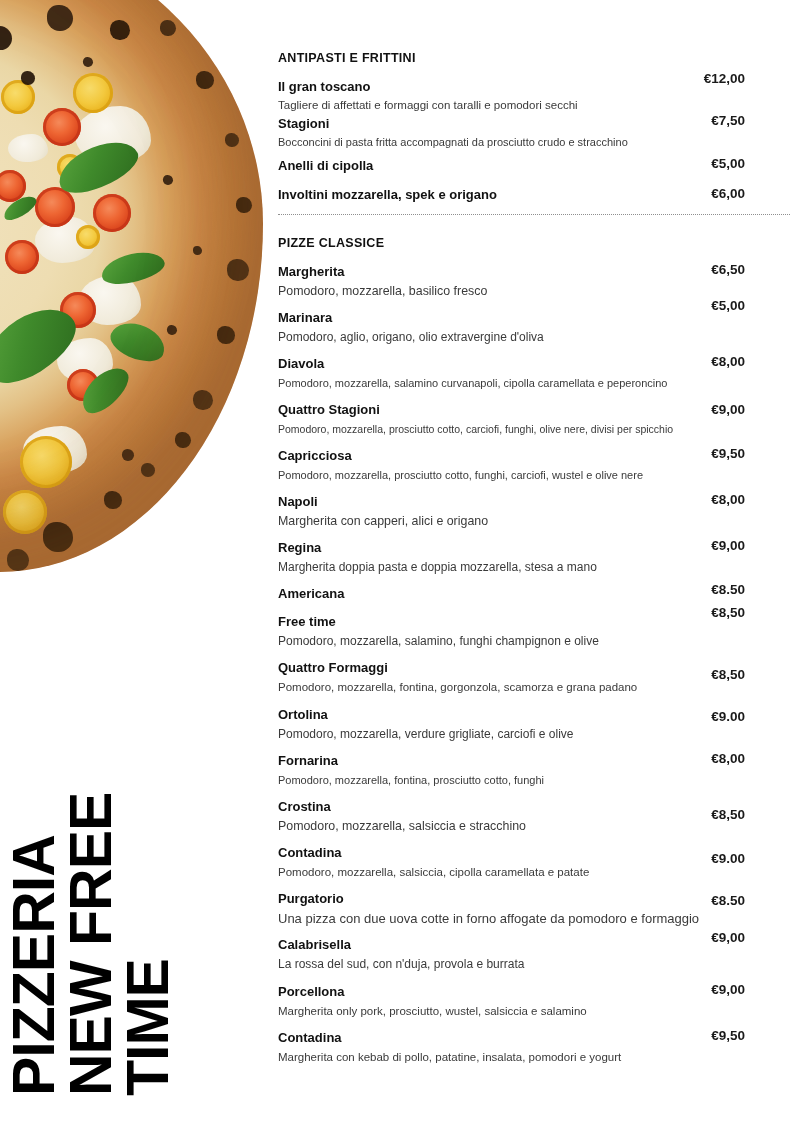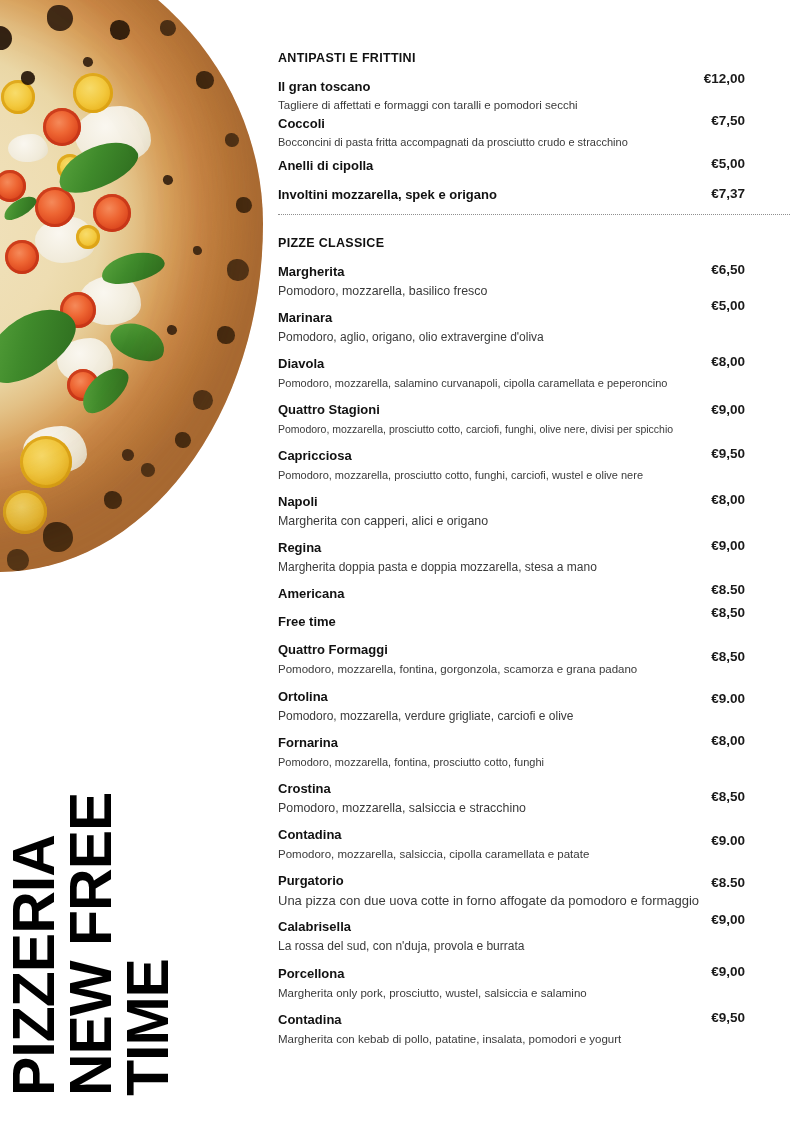--- a/index.html
+++ b/index.html
@@ -127,35 +127,35 @@
       <div class="items compact">
           <div class="item">
             <div class="row">
               <span class="name">Il gran toscano</span>
               <span class="price" style="transform: translateY(-8px);">€12,00</span>
             </div>
             <div class="desc" style="font-size: 11.5px;">Tagliere di affettati e formaggi con taralli e pomodori secchi</div>
           </div>
           <div class="item">
             <div class="row">
-              <span class="name">Coccoli</span>
+              <span class="name">Stagioni</span>
               <span class="price" style="transform: translateY(-3px);">€7,50</span>
             </div>
             <div class="desc" style="font-size: 11px;">Bocconcini di pasta fritta accompagnati da prosciutto crudo e stracchino</div>
           </div>
           <div class="item no-desc">
             <div class="row">
               <span class="name">Anelli di cipolla</span>
               <span class="price" style="transform: translateY(-2px);">€5,00</span>
             </div>
           </div>
           <div class="item no-desc">
             <div class="row">
               <span class="name">Involtini mozzarella, spek e origano</span>
-              <span class="price" style="transform: translateY(-1px);">€7,37</span>
+              <span class="price" style="transform: translateY(-1px);">€6,00</span>
             </div>
           </div>
         </div>
     </section>
 
     <hr class="divider">
 
     <section>
       <h2 class="section-title">PIZZE CLASSICE</h2>
       <div class="items">
@@ -212,20 +212,21 @@
             <div class="row">
               <span class="name">Americana</span>
               <span class="price" style="transform: translateY(-4px);">€8.50</span>
             </div>
           </div>
           <div class="item">
             <div class="row">
               <span class="name">Free time</span>
               <span class="price" style="transform: translateY(-9px);">€8,50</span>
             </div>
+            <div class="desc" style="font-size: 12px;">Pomodoro, mozzarella, salamino, funghi champignon e olive</div>
           </div>
           <div class="item">
             <div class="row">
               <span class="name">Quattro Formaggi</span>
               <span class="price" style="transform: translateY(7px);">€8,50</span>
             </div>
             <div class="desc" style="font-size: 11.5px;">Pomodoro, mozzarella, fontina, gorgonzola, scamorza e grana padano</div>
           </div>
           <div class="item spaced">
             <div class="row">

